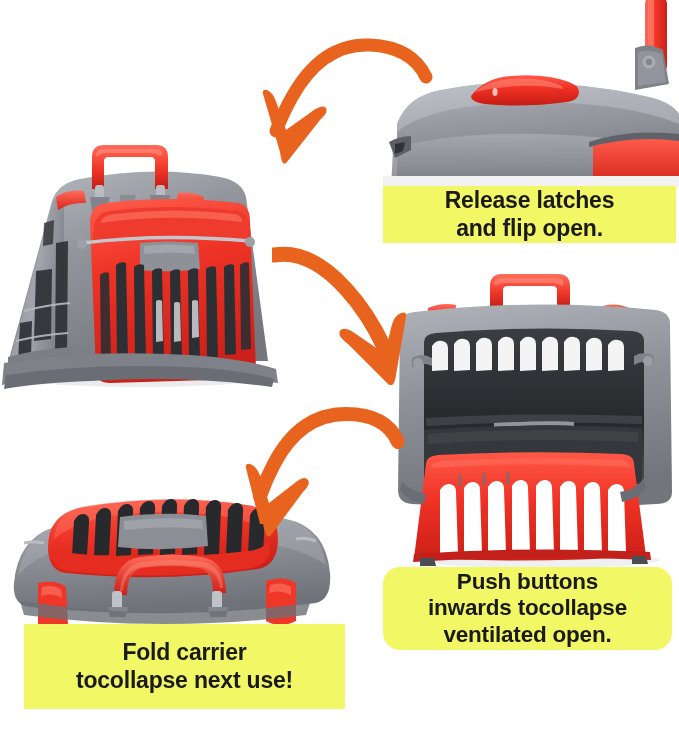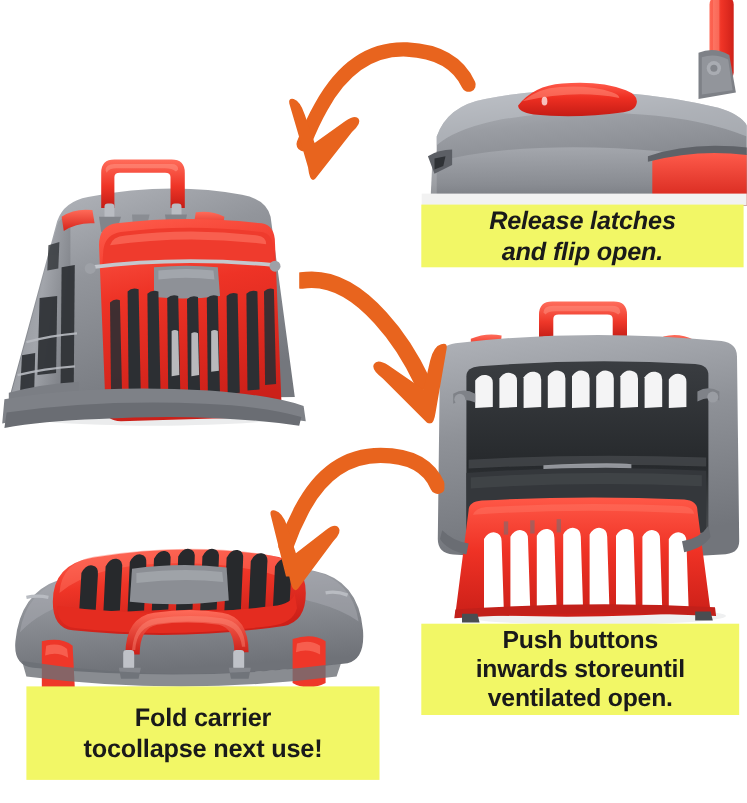--- a/index.html
+++ b/index.html
@@ -30,22 +30,22 @@
     text-align: center;
     display: flex;
     flex-direction: column;
     align-items: center;
     justify-content: center;
     line-height: 1.18;
     letter-spacing: -0.2px;
   }
   .caption span { display: block; white-space: nowrap; }
 
-  #cap-release { left: 383px; top: 186px; width: 293px; height: 57px; font-size: 23px; font-style: italic; }
-  #cap-push    { left: 383px; top: 567px; width: 289px; height: 83px; font-size: 22.5px; }
+  #cap-release { left: 383px; top: 186px; width: 293px; height: 57px; font-size: 23px; }
+  #cap-push    { left: 383px; top: 567px; width: 289px; height: 83px; font-size: 22.5px; border-radius: 17px; }
   #cap-fold    { left: 24px;  top: 624px; width: 321px; height: 85px; font-size: 23px; }
 
   
   .photo { position: absolute; overflow: hidden; }
 
   
   #photo-latch { left: 383px; top: 0px; width: 296px; height: 187px; }
 
   
   #photo-closed { left: 0px; top: 105px; width: 300px; height: 300px; }
@@ -319,21 +319,21 @@
       <path d="M30 290 l14 0 2 8 -16 0 z" fill="#4a4d51"></path>
       <path d="M242 288 l14 0 2 8 -16 0 z" fill="#4a4d51"></path>
 
       <path d="M12 214 q10 10 24 12 l-2 10 q-18 -4 -24 -14 z" fill="#6a6d73"></path>
       <path d="M254 210 q-8 12 -24 14 l2 10 q18 -4 24 -14 z" fill="#6a6d73"></path>
     </svg>
   </div>
 
   <div class="caption" id="cap-push">
     <span>Push buttons</span>
-    <span>inwards storeuntil</span>
+    <span>inwards tocollapse</span>
     <span>ventilated open.</span>
   </div>
 
   <div class="photo" id="photo-folded">
     <svg viewBox="0 0 330 190" width="330" height="190" preserveAspectRatio="none">
       <defs>
         <linearGradient id="fBodyG" x1="0" y1="0" x2="0.2" y2="1">
           <stop offset="0%" stop-color="#b2b5bb"></stop>
           <stop offset="45%" stop-color="#8e9197"></stop>
           <stop offset="100%" stop-color="#6f7278"></stop>

